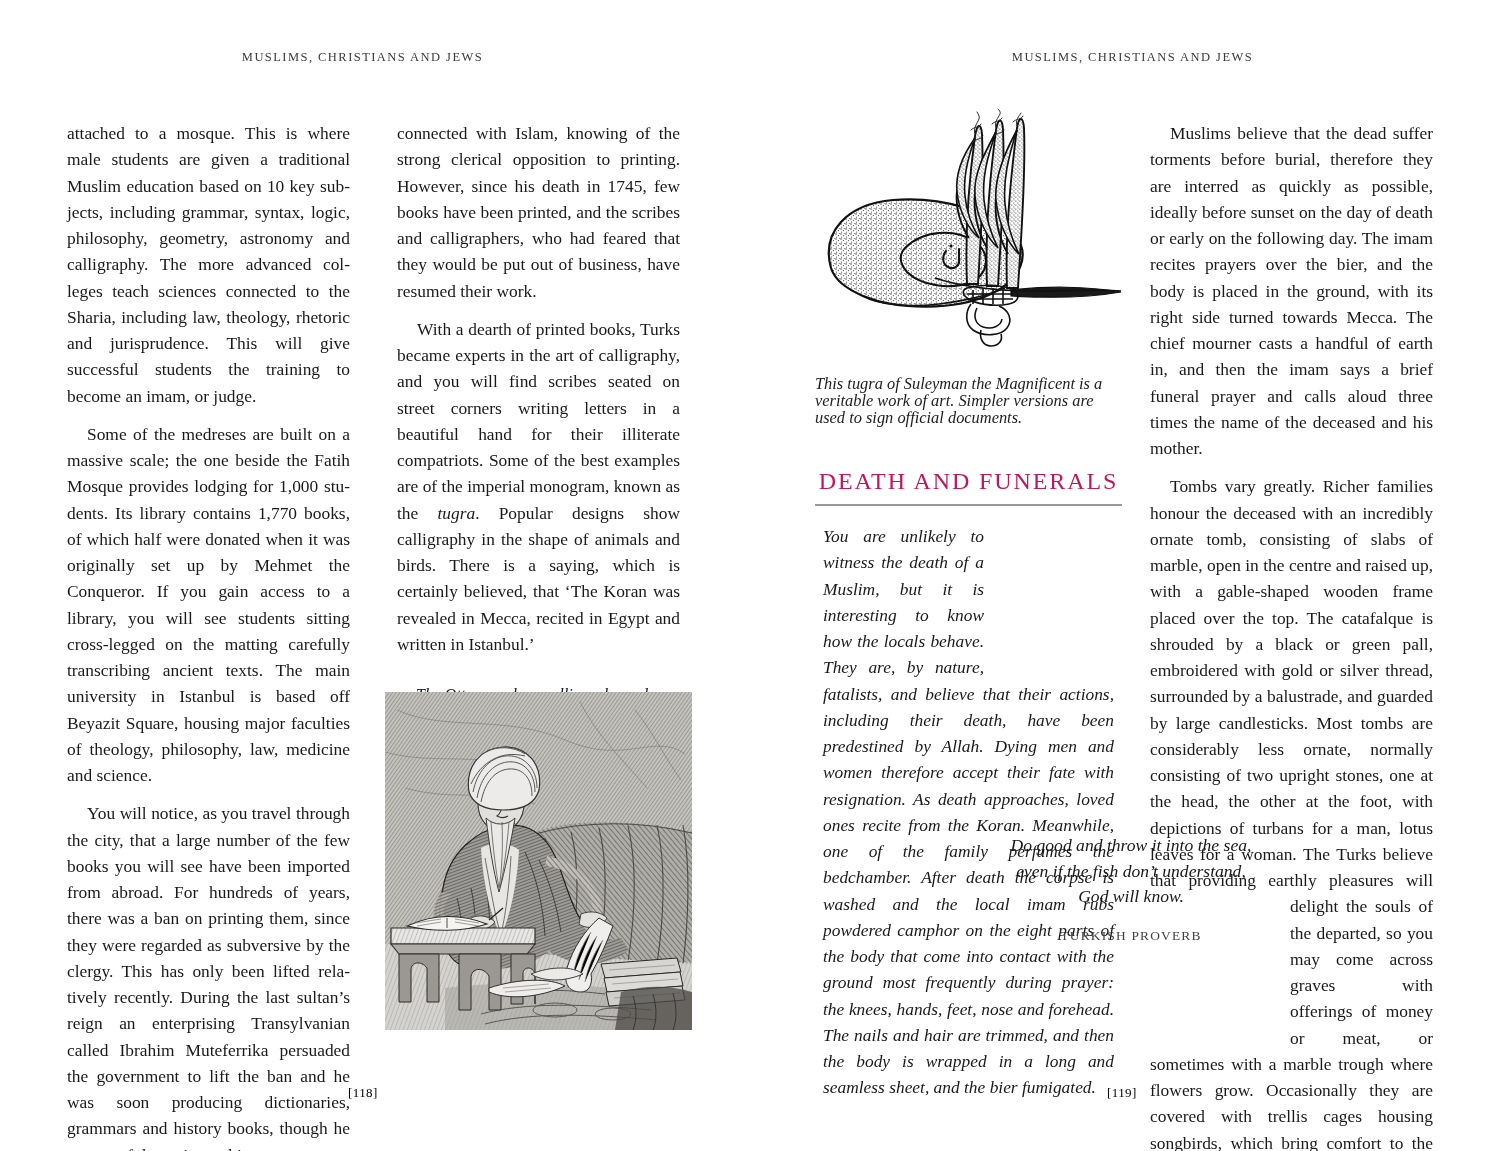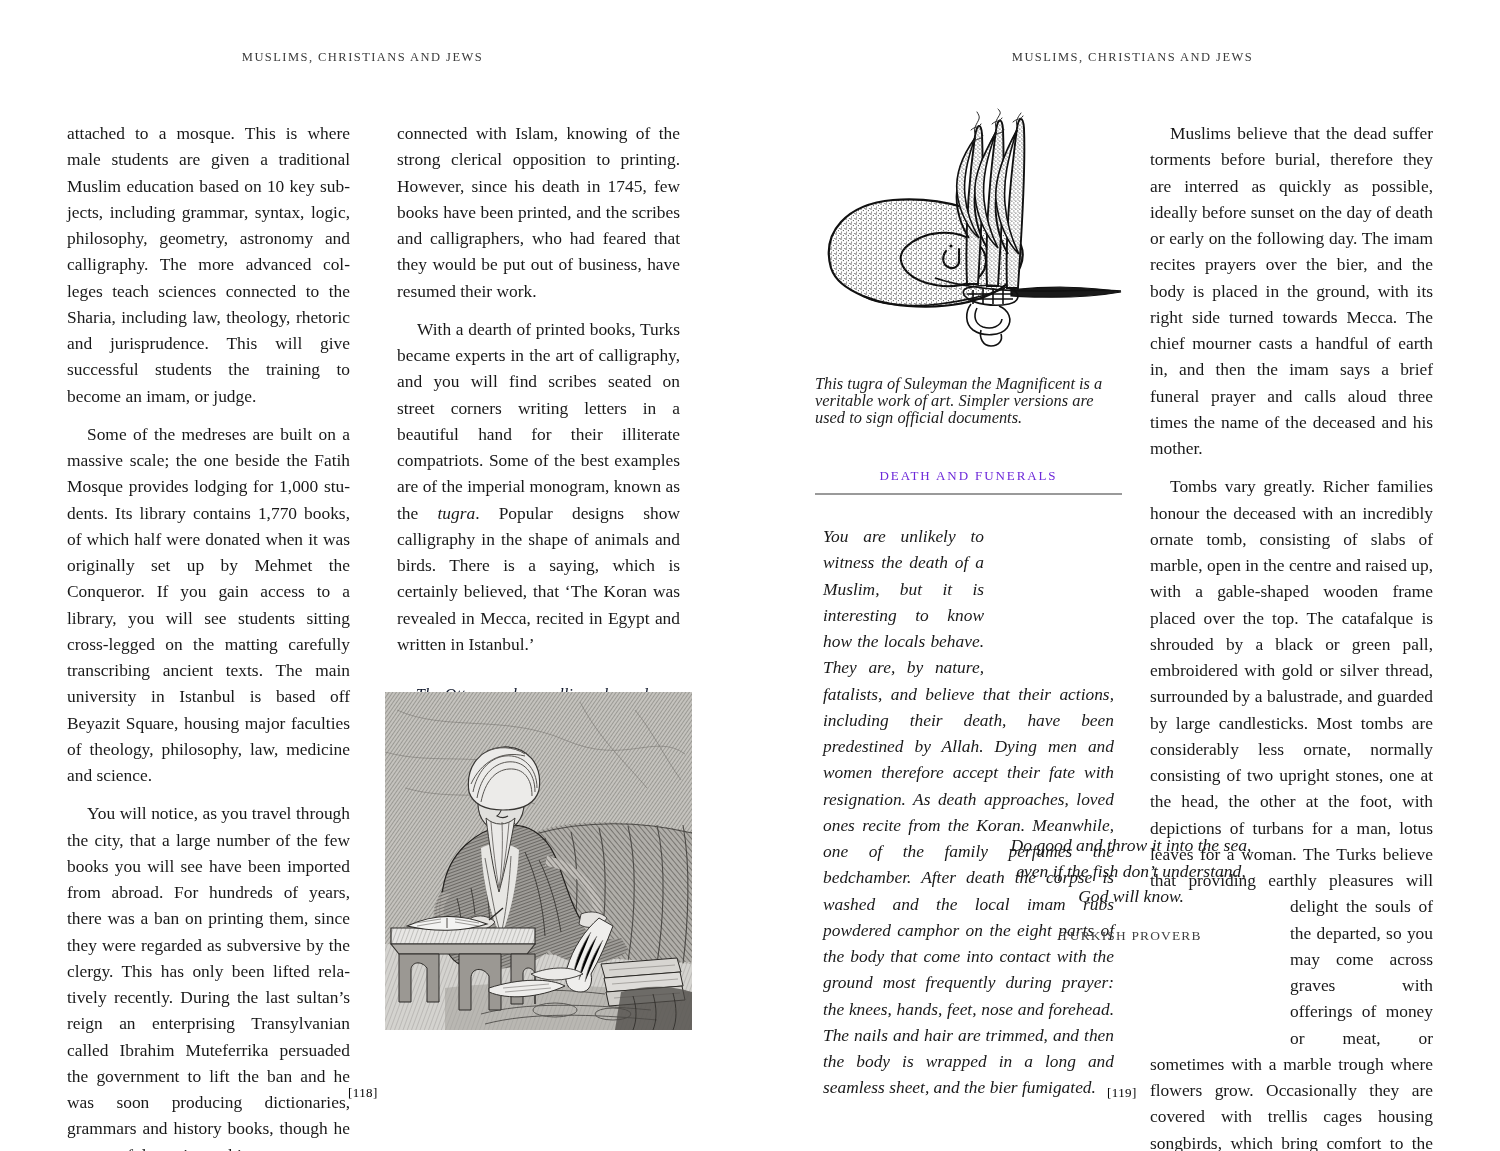--- a/index.html
+++ b/index.html
@@ -115,23 +115,23 @@
 
   
   .section-head {
     position: absolute;
     left: 815px;
     top: 468px;
     width: 307px;
     text-align: center;
   }
   .section-head .title {
-    font-size: 13px;
+    font-size: 24px;
     letter-spacing: 1.9px;
-    color: #6d28d9;
+    color: #be185d;
     white-space: nowrap;
   }
   .section-head .rule {
     margin-top: 9px;
     height: 2px;
     background: #9a9a9a;
     width: 100%;
   }
 
   

